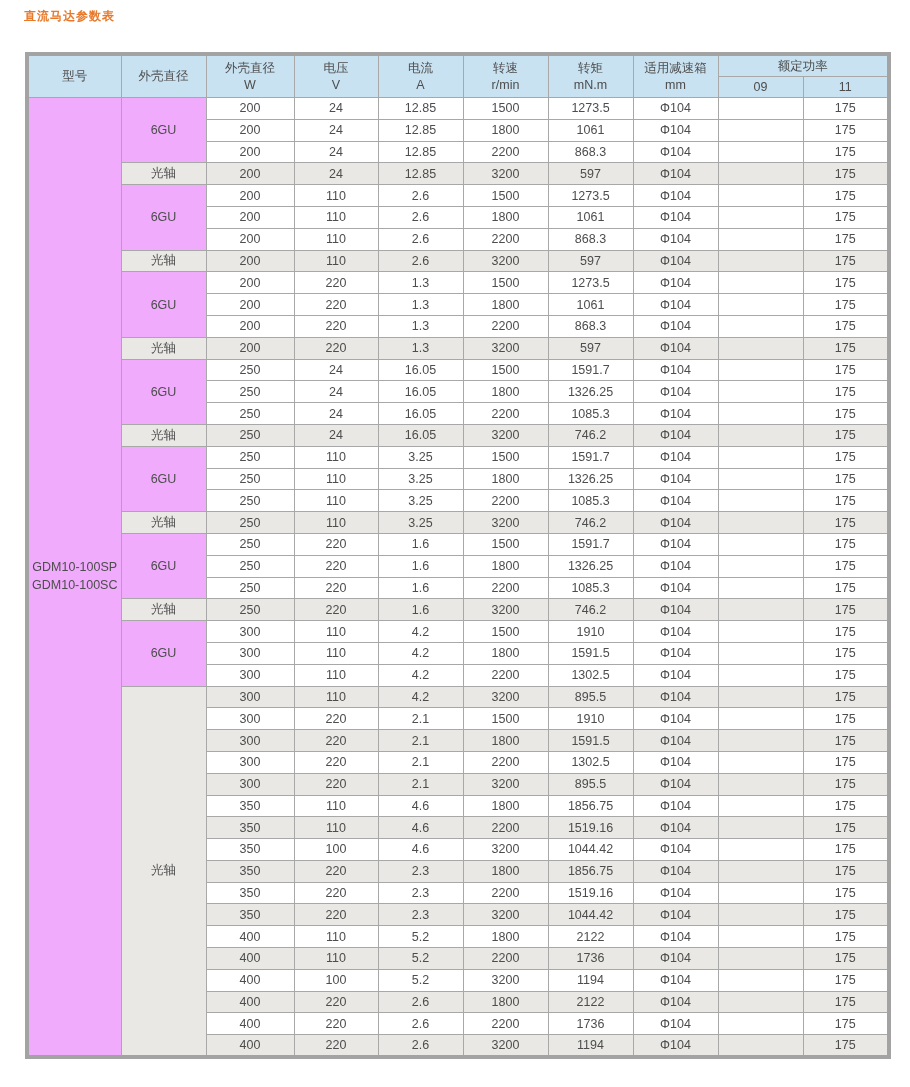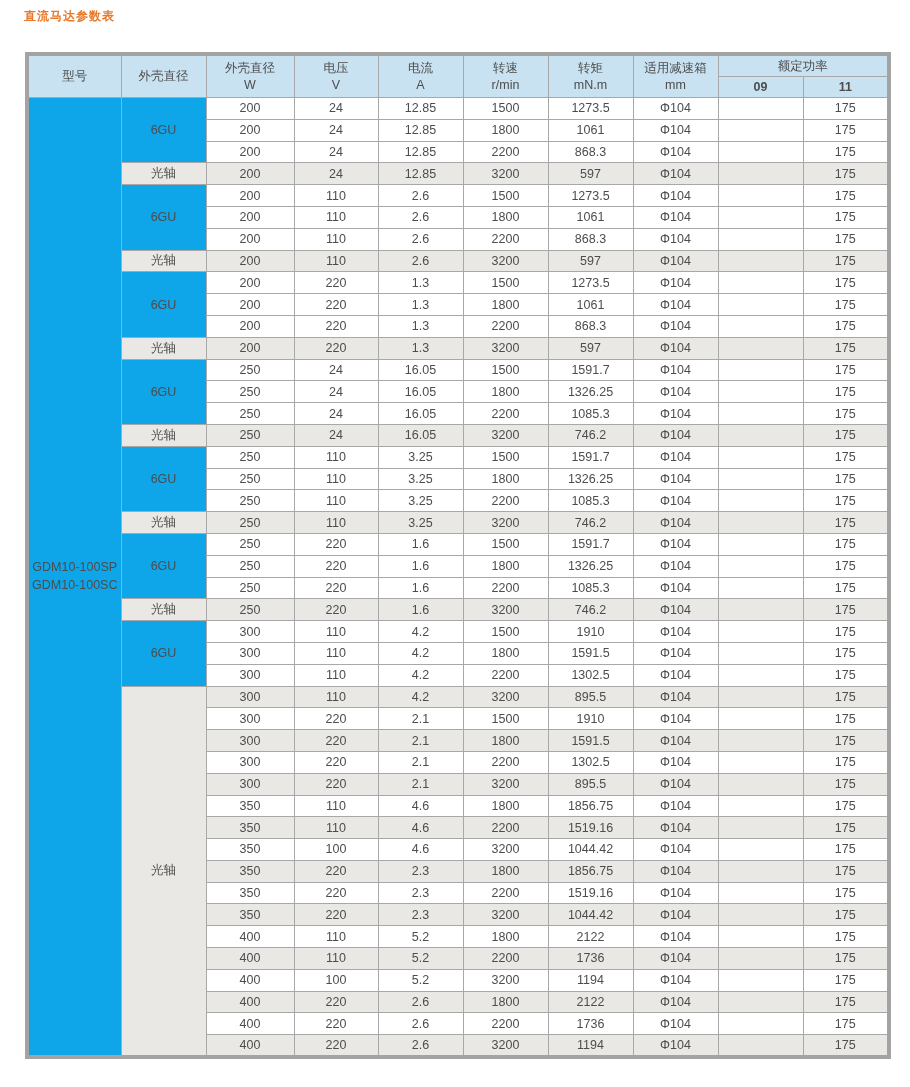--- a/index.html
+++ b/index.html
@@ -47,25 +47,25 @@
   }
   thead th {
     background: #c8e2f1;
     font-weight: normal;
     color: #4a4a4a;
     line-height: 1.35;
     border-bottom-color: #8c8c8c;
     border-top-color: #5a5a5a;
   }
   thead tr.header-row-1 th { height: 20px; }
-  thead tr.header-row-2 th { height: 20px; font-weight: bold; }
+  thead tr.header-row-2 th { height: 20px; }
   thead th .hdr-label, thead th .hdr-unit { display: block; line-height: 1.3; }
   tbody tr { height: 21.8px; }
   tbody tr.shaded td { background: #e9e8e4; }
-  tbody td.white-cell { background: #0ea5e9; }
+  tbody td.white-cell { background: #f0abfc; }
   td.model-cell {
     white-space: pre-line;
     line-height: 1.5;
     font-size: 12.5px;
     margin-top: 11px;
   }
 </style>
 </head>
 <body>
 

